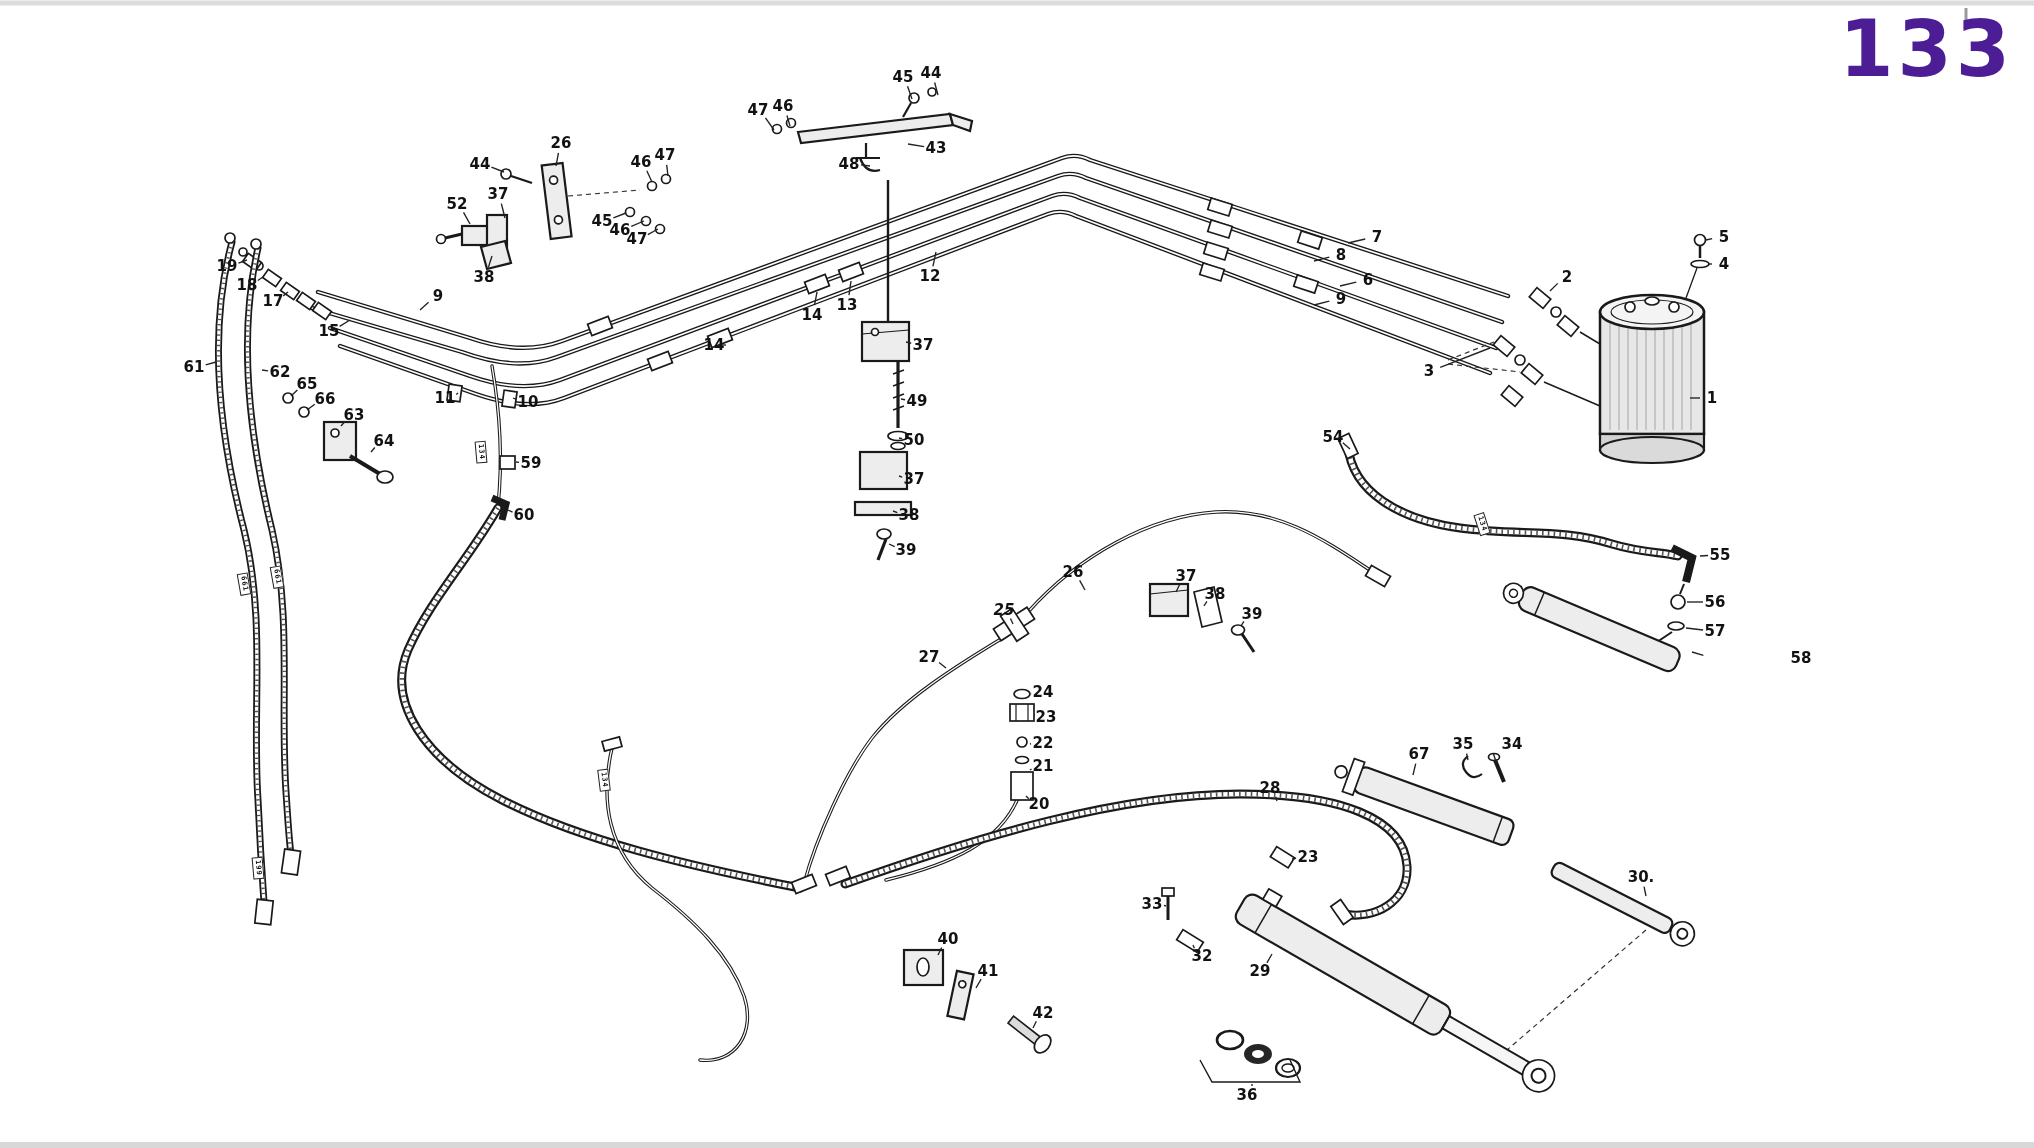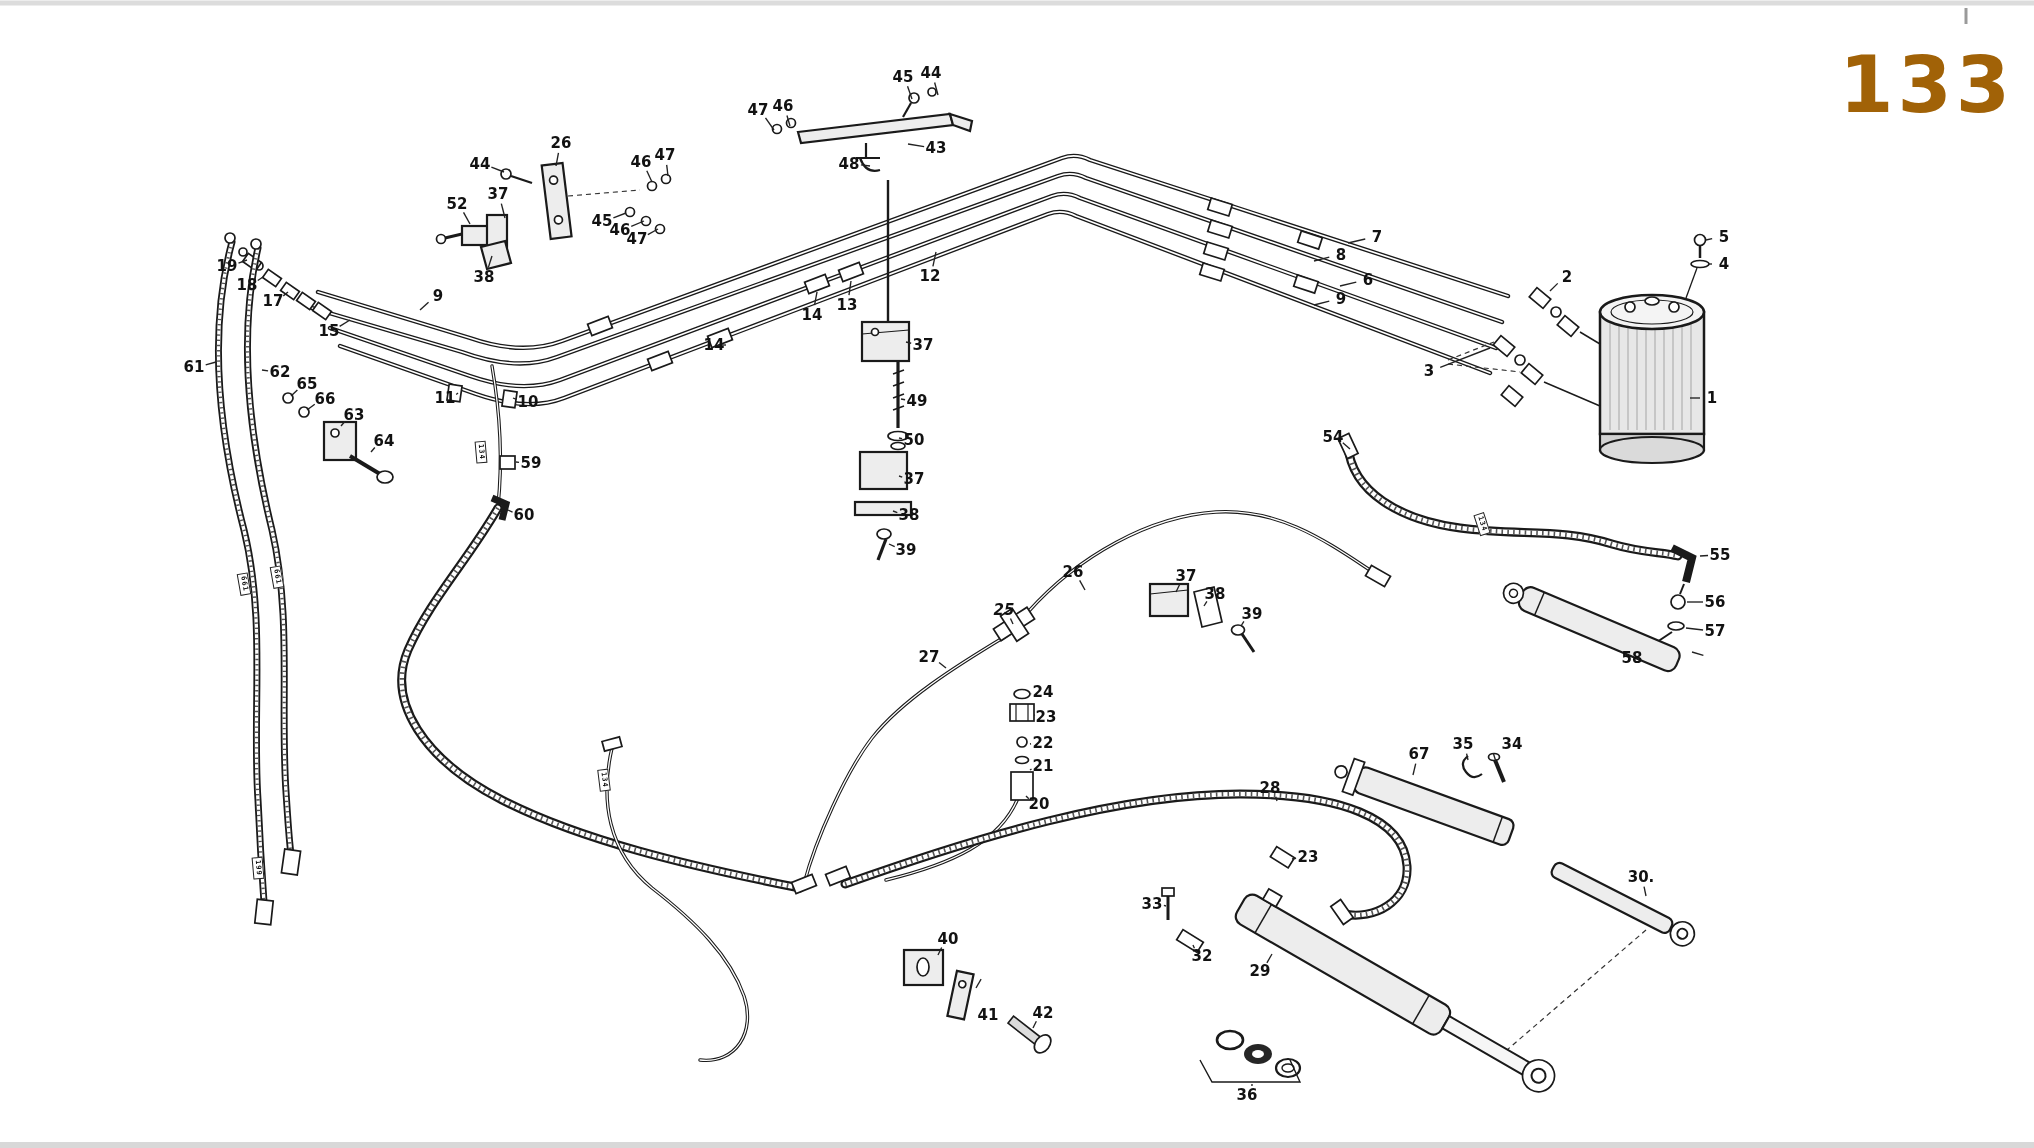--- a/index.html
+++ b/index.html
@@ -21,21 +21,21 @@
   .blk{fill:#ededed;stroke:#1a1a1a;stroke-width:2.2}
   .dash{stroke:#333;stroke-width:1.2;stroke-dasharray:5 4;fill:none}
   #leader-layer line{stroke:#222;stroke-width:1.35}
   
   .callout{position:absolute;transform:translate(-50%,-50%);
            font:600 15px "DejaVu Sans",sans-serif;color:#121212;white-space:nowrap;}
   
   .hose-tag{position:absolute;font:700 7px "DejaVu Sans Mono",monospace;color:#111;
             background:#fff;border:1px solid #222;padding:0 2px;letter-spacing:1px;line-height:9px;}
   .watermark{position:absolute;top:4px;right:20px;
-             font:700 78px "DejaVu Sans",sans-serif;color:#a16207;letter-spacing:4px;margin-top:36px;}
+             font:700 78px "DejaVu Sans",sans-serif;color:#4c1d95;letter-spacing:4px;}
 </style>
 </head>
 <body>
 
 <div id="stage">
 
   <svg class="art" viewBox="0 0 2034 1148">
 
     <g>
       <line x1="0" y1="3" x2="2034" y2="3" stroke="#dcdcdc" stroke-width="5"></line>
@@ -533,21 +533,21 @@
       <div class="callout" style="left: 923px; top: 345px;">37</div>
       <div class="callout" style="left: 917px; top: 401px;">49</div>
       <div class="callout" style="left: 914px; top: 440px;">50</div>
       <div class="callout" style="left: 914px; top: 479px;">37</div>
       <div class="callout" style="left: 909px; top: 515px;">38</div>
       <div class="callout" style="left: 906px; top: 550px;">39</div>
       <div class="callout" style="left: 1333px; top: 437px;">54</div>
       <div class="callout" style="left: 1720px; top: 555px;">55</div>
       <div class="callout" style="left: 1715px; top: 602px;">56</div>
       <div class="callout" style="left: 1715px; top: 631px;">57</div>
-      <div class="callout" style="left: 1632px; top: 658px;">58</div>
+      <div class="callout" style="left: 1801px; top: 658px;">58</div>
       <div class="callout" style="left: 1073px; top: 572px;">26</div>
       <div class="callout" style="left: 1186px; top: 576px;">37</div>
       <div class="callout" style="left: 1215px; top: 594px;">38</div>
       <div class="callout" style="left: 1252px; top: 614px;">39</div>
       <div class="callout" style="left: 1004px; top: 610px; font-style: italic;">25</div>
       <div class="callout" style="left: 929px; top: 657px;">27</div>
       <div class="callout" style="left: 1043px; top: 692px;">24</div>
       <div class="callout" style="left: 1046px; top: 717px;">23</div>
       <div class="callout" style="left: 1043px; top: 743px;">22</div>
       <div class="callout" style="left: 1043px; top: 766px;">21</div>
@@ -556,21 +556,21 @@
       <div class="callout" style="left: 1463px; top: 744px;">35</div>
       <div class="callout" style="left: 1489px; top: 744px; margin-left: 23px;">34</div>
       <div class="callout" style="left: 1270px; top: 788px;">28</div>
       <div class="callout" style="left: 1308px; top: 857px;">23</div>
       <div class="callout" style="left: 1152px; top: 904px;">33</div>
       <div class="callout" style="left: 1202px; top: 956px;">32</div>
       <div class="callout" style="left: 1260px; top: 971px;">29</div>
       <div class="callout" style="left: 1641px; top: 877px; text-align: center;">30.</div>
       <div class="callout" style="left: 1247px; top: 1095px;">36</div>
       <div class="callout" style="left: 948px; top: 939px;">40</div>
-      <div class="callout" style="left: 988px; top: 971px; margin-top: 44px;">41</div>
+      <div class="callout" style="left: 988px; top: 971px;">41</div>
       <div class="callout" style="left: 1043px; top: 1013px;">42</div>
       <div class="hose-tag" style="left: 244px; top: 584px; transform: translate(-50%, -50%) rotate(80deg);">661</div>
       <div class="hose-tag" style="left: 277px; top: 577px; transform: translate(-50%, -50%) rotate(80deg);">661</div>
       <div class="hose-tag" style="left: 258px; top: 868px; transform: translate(-50%, -50%) rotate(85deg);">199</div>
       <div class="hose-tag" style="left: 481px; top: 452px; transform: translate(-50%, -50%) rotate(85deg);">134</div>
       <div class="hose-tag" style="left: 604px; top: 780px; transform: translate(-50%, -50%) rotate(83deg);">134</div>
       <div class="hose-tag" style="left: 1482px; top: 524px; transform: translate(-50%, -50%) rotate(72deg);">134</div>
     </div>
 
   <div class="watermark">133</div>

